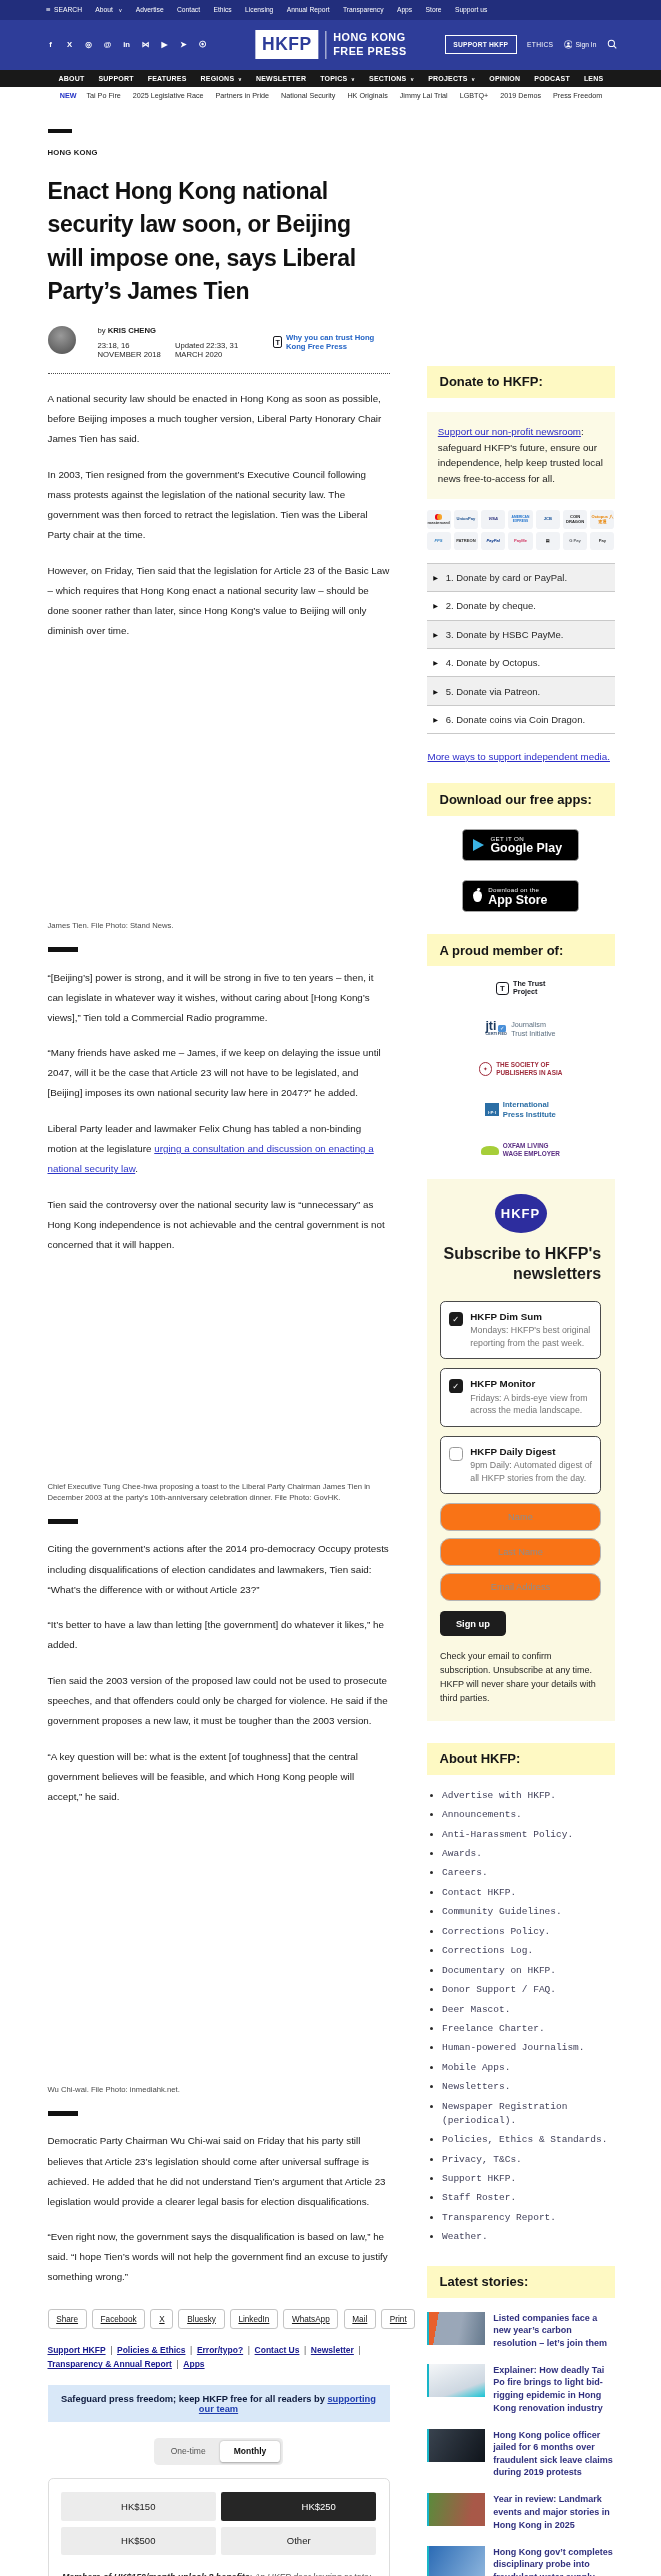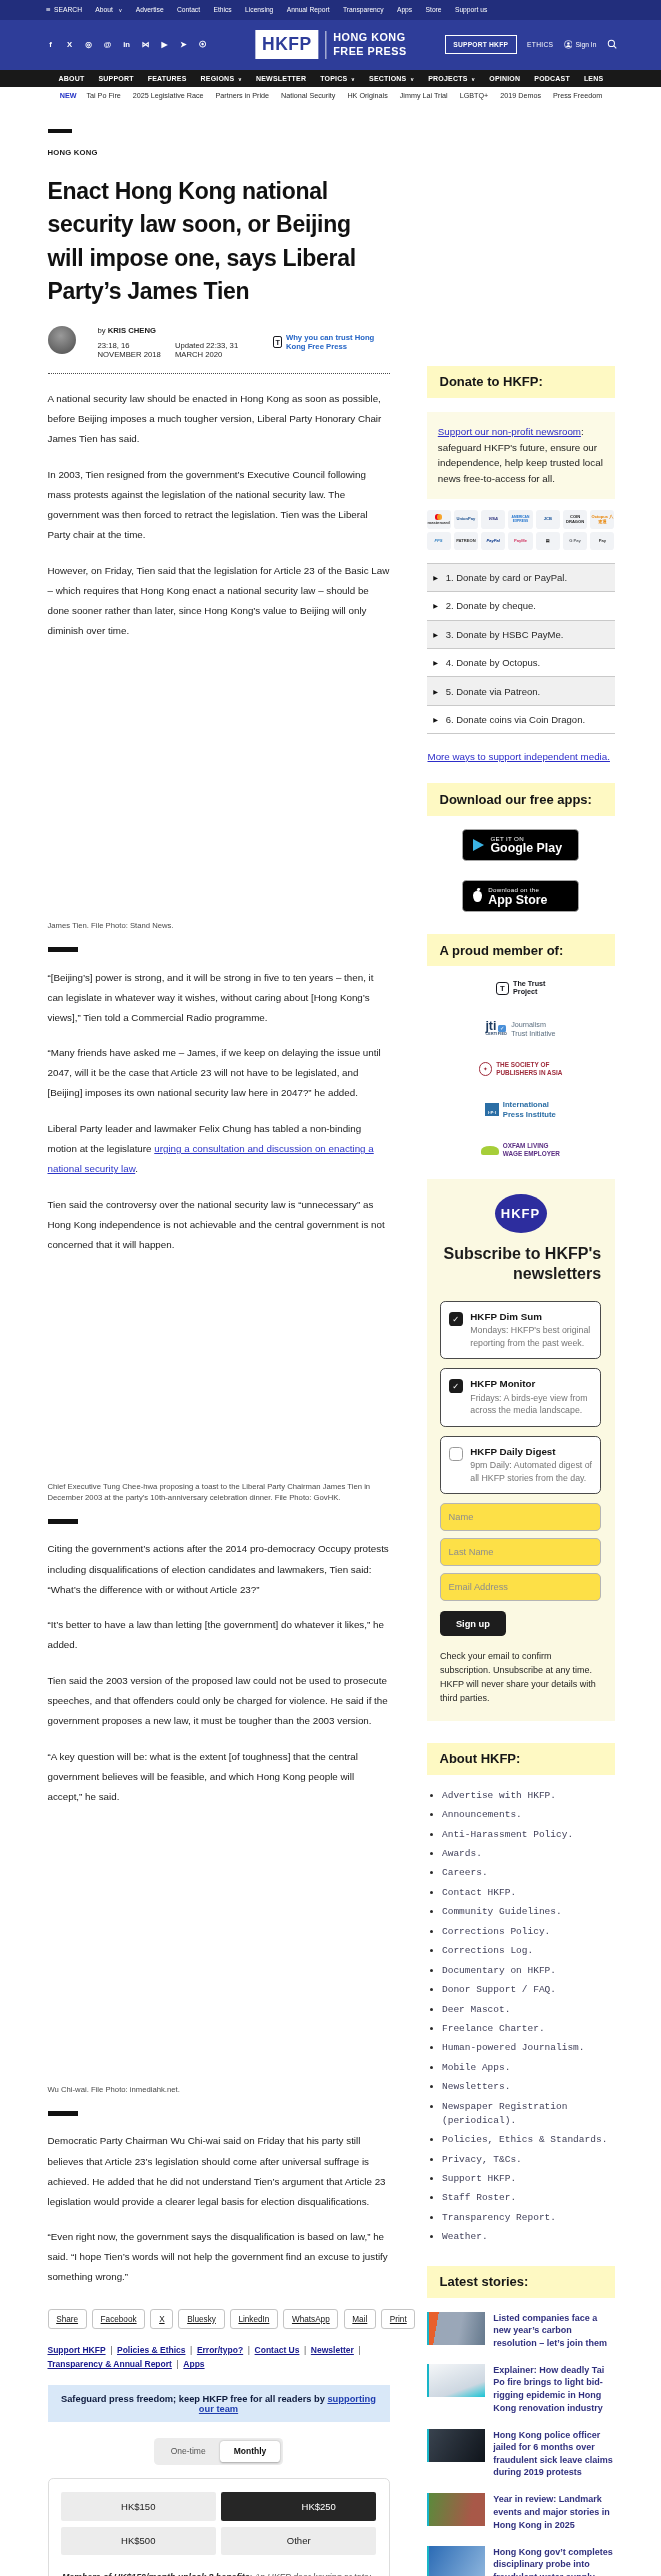--- a/index.html
+++ b/index.html
@@ -173,23 +173,23 @@
   .nl-title { font-size:16px; font-weight:800; text-align:right; line-height:1.3;
               margin-bottom:15.5px; }
   .nl-card { background:#fff; border:0.8px solid #4a4a4a; border-radius:5.2px; padding:8.8px 7.7px;
              display:flex; gap:7.7px; margin-bottom:8.8px; }
   .nl-check { width:14px; height:14px; border-radius:3.6px; flex-shrink:0; display:flex;
               align-items:center; justify-content:center; margin-top:1px; }
   .nl-check.on { background:#1c1c1c; color:#fff; font-size:8.2px; }
   .nl-check.off { border:1px solid #9a9a9a; background:#fff; }
   .nl-name { font-weight:800; font-size:9.8px; color:#161616; }
   .nl-desc { color:#767676; font-size:8.8px; line-height:1.45; margin-top:2.6px; }
-  .nl-input { display:block; width:100%; background:#fde047; border:0.5px solid #b5b5b5;
-              border-radius:5px; padding:7.7px 7.7px; font-size:9.3px; margin:7.7px 0 0;
-              font-family:"Liberation Sans", sans-serif; color:#333; }
+  .nl-input { display:block; width:100%; background:#f97316; border:0.5px solid #b5b5b5;
+              border-radius:10px; padding:7.7px 7.7px; font-size:9.3px; margin:7.7px 0 0;
+              font-family:"Liberation Sans", sans-serif; color:#333;text-align:center; }
   .nl-input::placeholder { color:#8d8d8d; }
   .nl-submit { background:#1d1d1d; color:#fff; border:none; border-radius:4.6px; padding:7.7px 16px;
                font-size:9.3px; font-weight:800; margin:10.3px 0 13.4px; cursor:pointer;
                font-family:Liberation Sans, sans-serif; }
   .nl-note { font-size:9px; line-height:1.55; color:#1e1e1e; }
 
   .about-list { padding-left:15.5px; margin-top:3.1px; }
   .about-list li { font-size:9.5px; line-height:1.45; margin-bottom:5.7px; color:#2a2a2a;font-family:Liberation Mono, monospace; }
   .about-list a { color:#41415a; }
 

